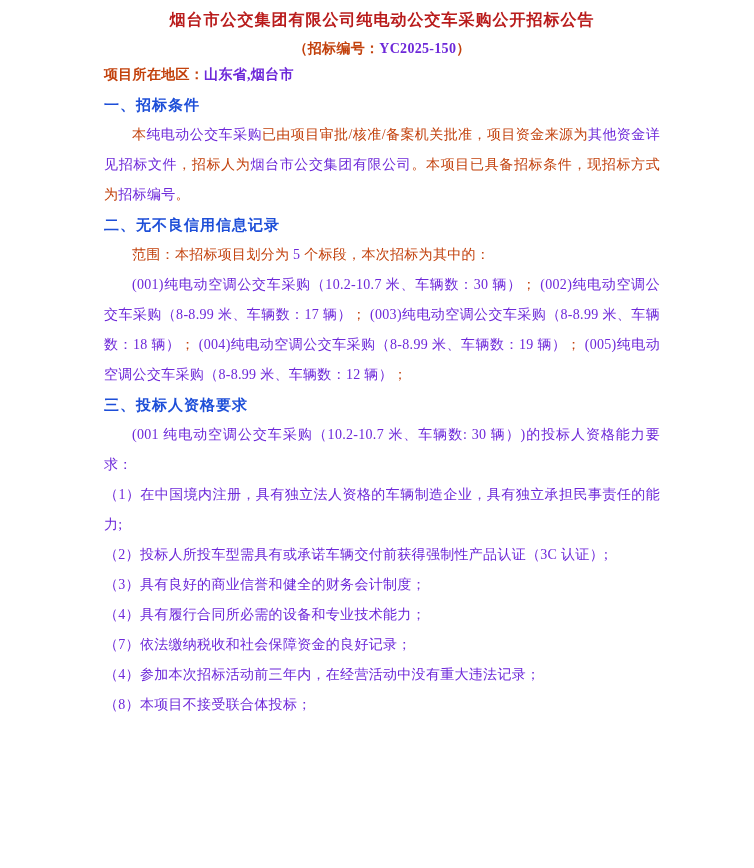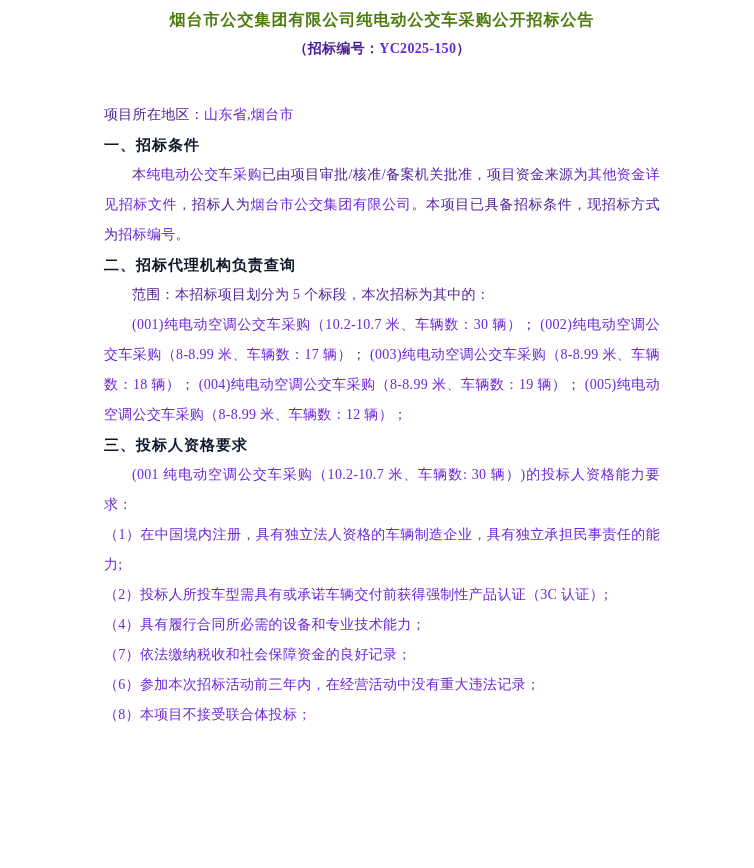--- a/index.html
+++ b/index.html
@@ -15,71 +15,72 @@
     color: #17171f;
     letter-spacing: 0.3px;
   }
   .content { padding: 8px 94px 0 104px; }
   .doc-title {
     margin: 0;
     font-size: 16px;
     font-weight: bold;
     line-height: 24px;
     text-align: center;
-    color: #4d7c0f;
+    color: #b91c1c;
     letter-spacing: 1px;
   }
   .doc-subtitle {
     margin-top: 6px;
     line-height: 22px;
     text-align: center;
     font-weight: bold;
   }
-  .meta-line { margin-top: 40px; line-height: 30px; }
+  .meta-line { line-height: 30px; font-weight: bold; }
   .sec-heading {
     margin: 0;
     font-size: 15px;
     font-weight: bold;
     line-height: 30px;
-    color: #0f172a;
+    color: #1d4ed8;
     letter-spacing: 1px;
   }
   .para { margin: 0; line-height: 30px; text-align: justify; }
   .indent { text-indent: 2em; }
-  .run-k { color: #4c1d95; }
+  .run-k { color: #c2410c; }
   .run-b { color: #6d28d9; }
 </style>
 </head>
 <body>
 
 <div class="page">
   <div class="content">
 
     <h1 class="doc-title">烟台市公交集团有限公司纯电动公交车采购公开招标公告</h1>
     <div class="doc-subtitle"><span class="run-k">（招标编号：</span><span class="run-b">YC2025-150</span><span class="run-k">）</span></div>
 
     <div class="meta-line"><span class="run-k">项目所在地区：</span><span class="run-b">山东省,烟台市</span></div>
 
     <section>
       <h2 class="sec-heading">一、招标条件</h2>
       <p class="para indent"><span class="run-k">本</span><span class="run-b">纯电动公交车采购</span><span class="run-k">已由项目审批/核准/备案机关批准，项目资金来源为</span><span class="run-b">其他资金详见招标文件</span><span class="run-k">，招标人为</span><span class="run-b">烟台市公交集团有限公司</span><span class="run-k">。本项目已具备招标条件，现招标方式为</span><span class="run-b">招标编号</span><span class="run-k">。</span></p>
     </section>
 
     <section>
-      <h2 class="sec-heading">二、招标代理机构负责查询</h2>
+      <h2 class="sec-heading">二、无不良信用信息记录</h2>
       <p class="para indent"><span class="run-k">范围：本招标项目划分为 </span><span class="run-b">5</span><span class="run-k"> 个标段，本次招标为其中的：</span></p>
       <p class="para indent"><span class="run-b">(001)纯电动空调公交车采购（10.2-10.7 米、车辆数：30 辆）</span><span class="run-k">；  </span><span class="run-b">(002)纯电动空调公交车采购（8-8.99 米、车辆数：17 辆）</span><span class="run-k">；  </span><span class="run-b">(003)纯电动空调公交车采购（8-8.99 米、车辆数：18 辆）</span><span class="run-k">；  </span><span class="run-b">(004)纯电动空调公交车采购（8-8.99 米、车辆数：19 辆）</span><span class="run-k">；  </span><span class="run-b">(005)纯电动空调公交车采购（8-8.99 米、车辆数：12 辆）</span><span class="run-k">；</span></p>
     </section>
 
     <section>
       <h2 class="sec-heading">三、投标人资格要求</h2>
       <p class="para indent"><span class="run-b">(001 纯电动空调公交车采购（10.2-10.7 米、车辆数: 30 辆）)的投标人资格能力要求：</span></p>
       <p class="para"><span class="run-b">（1）在中国境内注册，具有独立法人资格的车辆制造企业，具有独立承担民事责任的能力;</span></p>
       <p class="para"><span class="run-b">（2）投标人所投车型需具有或承诺车辆交付前获得强制性产品认证（3C 认证）;</span></p>
+      <p class="para"><span class="run-b">（3）具有良好的商业信誉和健全的财务会计制度；</span></p>
       <p class="para"><span class="run-b">（4）具有履行合同所必需的设备和专业技术能力；</span></p>
       <p class="para"><span class="run-b">（7）依法缴纳税收和社会保障资金的良好记录；</span></p>
-      <p class="para"><span class="run-b">（6）参加本次招标活动前三年内，在经营活动中没有重大违法记录；</span></p>
+      <p class="para"><span class="run-b">（4）参加本次招标活动前三年内，在经营活动中没有重大违法记录；</span></p>
       <p class="para"><span class="run-b">（8）本项目不接受联合体投标；</span></p>
 
     </section>
 
   </div>
 </div>
 
 </body></html>

